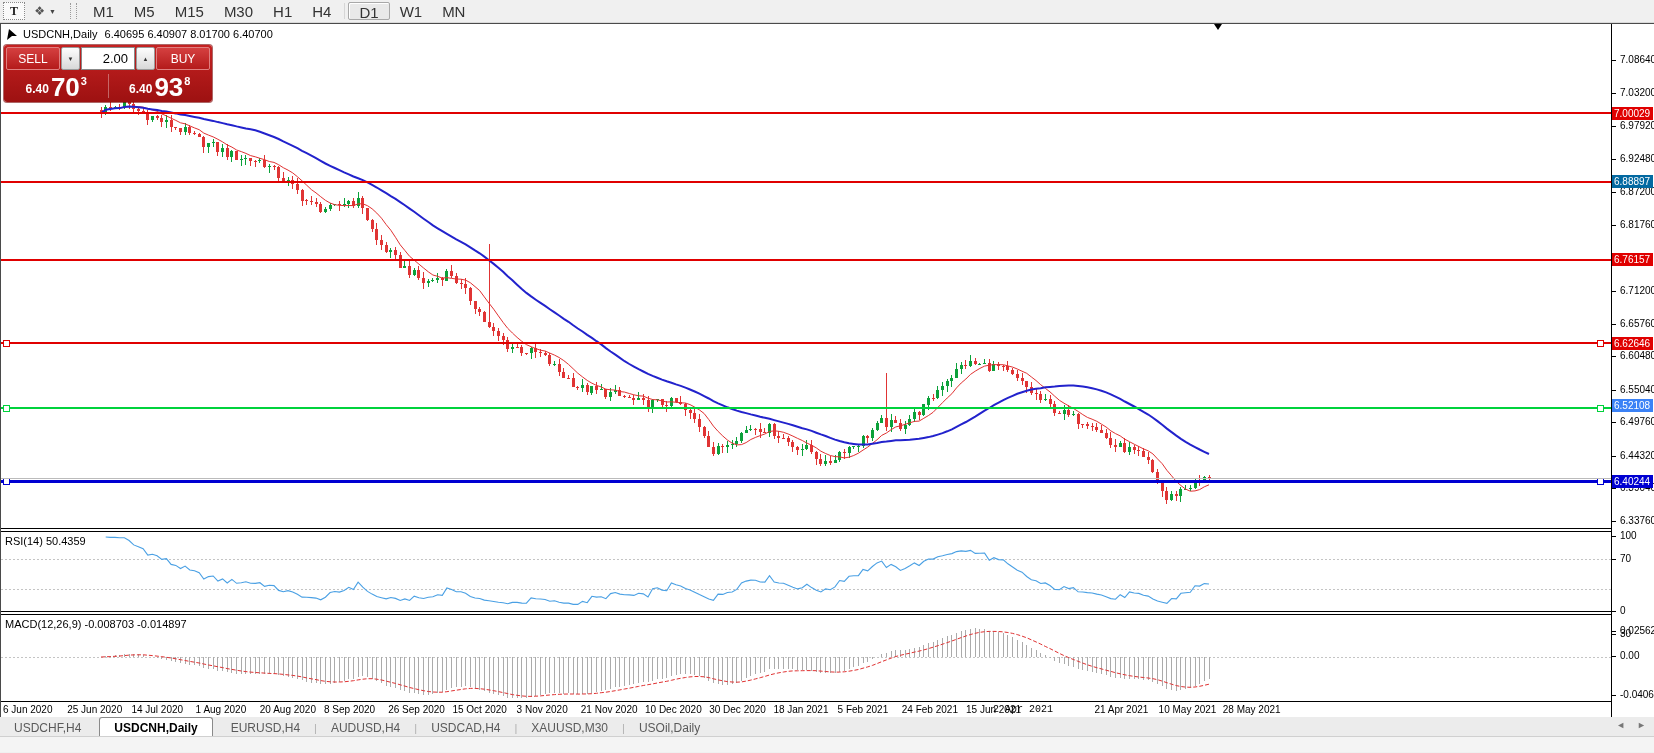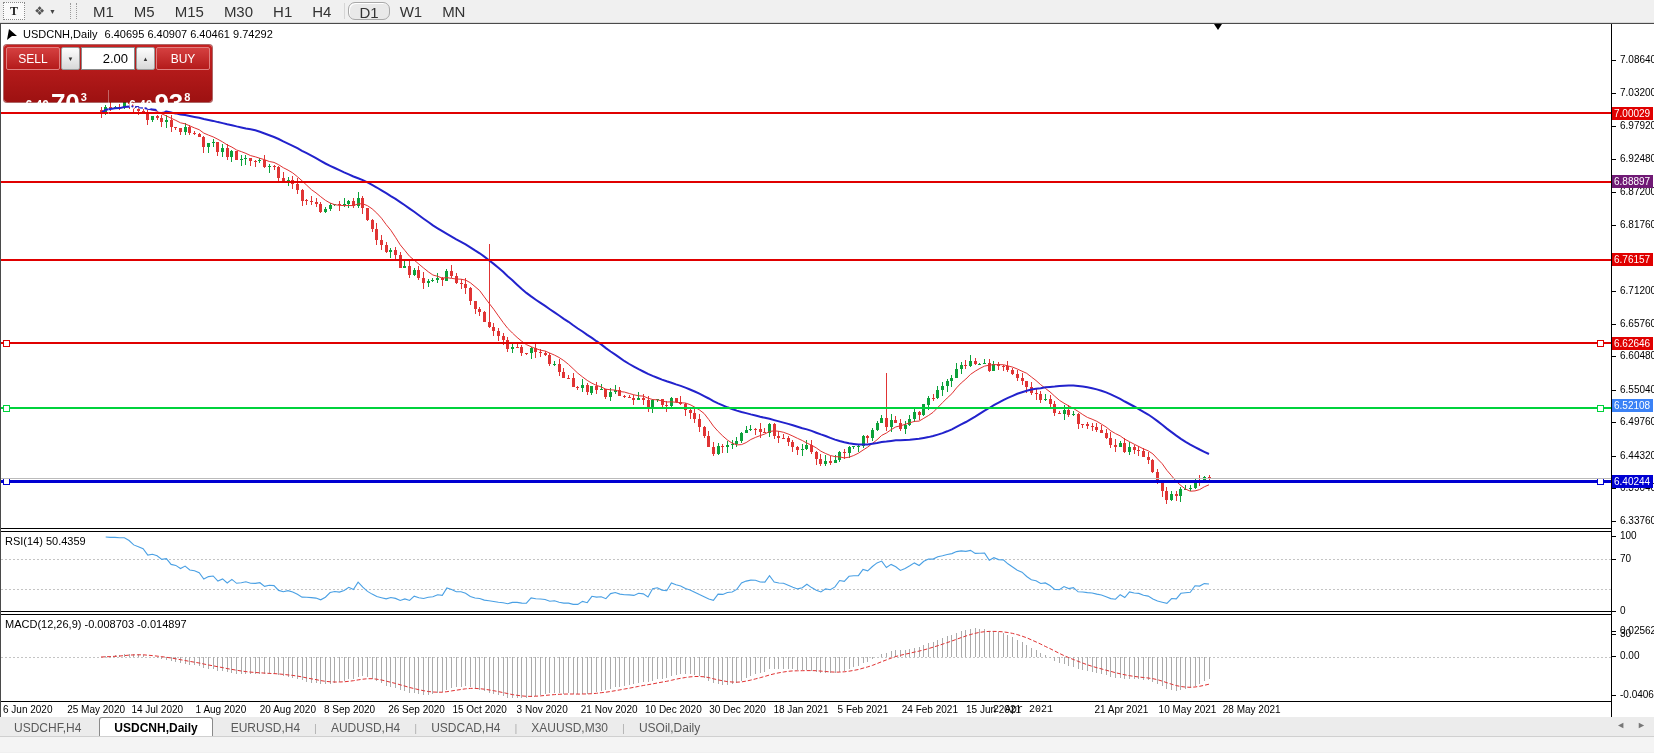--- a/index.html
+++ b/index.html
@@ -6,21 +6,21 @@
     font-family:"Liberation Sans",sans-serif;-webkit-font-smoothing:none;}
   
   #toolbar{height:23px;background:#f0f0f0;display:flex;align-items:center;border-bottom:1px solid #d9d9d9;box-sizing:border-box;}
   .tool-btn{height:18px;min-width:20px;display:flex;align-items:center;justify-content:center;
     font-size:12px;color:#222;margin-left:3px;box-sizing:border-box;cursor:default;}
   #t-tool{border:1px dotted #8a8a8a;background:#fafafa;width:22px;font-weight:bold;font-family:"Liberation Serif",serif;}
   #arrows-tool{width:34px;color:#555;}
   #arrows-tool .caret{font-size:7px;margin-left:4px;color:#444;}
   .gripper{width:5px;height:16px;margin:0 6px 0 8px;border-left:1px dotted #9a9a9a;border-right:1px dotted #9a9a9a;}
   .tf-btn{padding:2px 10px;font-size:15px;color:#333;height:18px;line-height:15px;box-sizing:border-box;}
-  .tf-btn.active{background:#e9e9e9;border:1px solid #a8a8a8;box-shadow:inset 1px 1px 0 #fff;border-radius:7px;}
+  .tf-btn.active{background:#e9e9e9;border:1px solid #a8a8a8;box-shadow:inset 1px 1px 0 #fff;border-radius:2px;}
   .tf-sep{width:1px;height:16px;background:#d6d6d6;margin:0 3px;}
   
   #window{position:relative;width:1654px;height:694px;background:#fff;border-top:1px solid #4a4a4a;
     border-left:1px solid #4a4a4a;box-sizing:border-box;border-bottom:1px solid #4a4a4a;}
   .pane{position:absolute;left:0;width:1610px;background:#fff;border-bottom:1px solid #000;box-sizing:border-box;overflow:hidden;}
   #pane-main{top:0;height:505px;}
   #pane-rsi{top:507px;height:81px;border-top:1px solid #000;}
   #pane-macd{top:590px;height:88px;border-top:1px solid #000;}
   #axis-col{position:absolute;left:1610px;top:0;width:43px;height:694px;background:#fff;border-left:1px solid #000;}
   .ptick{position:absolute;left:0;padding-left:8px;font-size:10px;color:#000;line-height:12px;white-space:nowrap;}
@@ -35,21 +35,21 @@
   #trade-panel{position:absolute;left:3px;top:21px;width:208px;height:57px;z-index:10;
     background:linear-gradient(#c52222,#9d1111);border-radius:3px;padding:2px;box-sizing:border-box;
     box-shadow:0 0 0 1px rgba(120,0,0,.6);}
   #tp-row1{display:flex;height:23px;align-items:stretch;}
   .tp-btn{flex:0 0 52px;background:linear-gradient(#d54040,#b41b1b);border:1px solid #e08080;border-radius:2px;
     color:#fff;font-size:12px;display:flex;align-items:center;justify-content:center;cursor:default;}
   .spin{flex:0 0 17px;background:linear-gradient(#fdfdfd,#d8d8d8);border:1px solid #9a9a9a;color:#333;
     font-size:6px;display:flex;align-items:center;justify-content:center;margin:0 1px;border-radius:2px;}
   #volume-input{flex:1;border:1px solid #888;font-size:13px;text-align:right;padding:0 6px 0 2px;min-width:0;
     font-family:"Liberation Sans",sans-serif;}
-  #tp-row2{display:flex;height:28px;margin-top:18px;}
+  #tp-row2{display:flex;height:28px;margin-top:2px;}
   .tp-price{flex:1;display:flex;align-items:flex-end;justify-content:center;color:#fff;padding-bottom:1px;}
   .tp-price .small{font-size:12px;font-weight:bold;margin:0 2px 3px 0;}
   .tp-price .big{font-size:26px;font-weight:bold;line-height:24px;}
   .tp-price .sup{font-size:11px;font-weight:bold;margin:0 0 12px 1px;}
   #tp-div{width:1px;background:rgba(255,255,255,.35);margin:2px 1px;}
   
   #date-axis{position:absolute;left:0;top:678px;width:1610px;height:16px;background:#fff;}
   .date-label{position:absolute;top:2px;font-size:10px;color:#000;white-space:nowrap;}
   
   #tab-bar{height:20px;background:#ececec;display:flex;align-items:flex-end;position:relative;border-bottom:1px solid #d0d0d0;box-sizing:border-box;}
@@ -87,21 +87,21 @@
 </div>
 
 <div id="window">
 
   <div id="pane-main" class="pane">
     <div id="chart-title">
       <svg width="11" height="11">
         <polygon points="0,11 2,0 10,7 5,7" fill="#000"></polygon>
       </svg>
       <span>USDCNH,Daily</span>
-      <span class="ohlc">6.40695 6.40907 6.40461 9.74292</span>
+      <span class="ohlc">6.40695 6.40907 8.01700 6.40700</span>
     </div>
     <div id="shift-marker"></div>
 
     <div id="trade-panel">
       <div id="tp-row1">
         <div class="tp-btn">SELL</div>
         <div class="spin">▼</div>
         <input id="volume-input" value="2.00" style="">
         <div class="spin">▲</div>
         <div class="tp-btn">BUY</div>
@@ -405,21 +405,21 @@
         <g shape-rendering="crispEdges">
      <line x1="0" x2="1610" y1="42" y2="42" stroke="#c4c4c4" stroke-dasharray="2,2"></line>
      <path d="M100.0,42V42.0M104.7,42V41.2M109.3,42V40.6M114.0,42V40.1M118.7,42V39.8M123.4,42V38.9M128.1,42V38.5M132.7,42V38.8M137.4,42V39.4M142.1,42V40.1M146.8,42V41.5M151.4,42V42.2M156.1,42V43.0M160.8,42V44.1M165.4,42V44.7M170.1,42V46.0M174.8,42V47.1M179.5,42V48.4M184.1,42V48.8M188.8,42V49.7M193.5,42V50.4M198.2,42V51.2M202.8,42V53.0M207.5,42V53.9M212.2,42V54.3M216.9,42V55.6M221.6,42V56.1M226.2,42V57.3M230.9,42V57.5M235.6,42V58.5M240.3,42V59.0M244.9,42V59.0M249.6,42V59.2M254.3,42V59.2M258.9,42V58.9M263.6,42V59.4M268.3,42V59.4M273.0,42V59.3M277.6,42V60.3M282.3,42V61.4M287.0,42V61.9M291.7,42V62.5M296.4,42V63.6M301.0,42V65.4M305.7,42V66.6M310.4,42V67.5M315.0,42V68.1M319.7,42V69.2M324.4,42V69.4M329.1,42V68.8M333.8,42V67.8M338.4,42V67.0M343.1,42V65.9M347.8,42V64.3M352.4,42V63.5M357.1,42V61.6M361.8,42V61.2M366.5,42V62.1M371.1,42V63.7M375.8,42V66.0M380.5,42V68.2M385.2,42V70.6M389.8,42V71.8M394.5,42V73.1M399.2,42V75.2M403.9,42V76.3M408.6,42V78.0M413.2,42V78.2M417.9,42V78.9M422.6,42V79.7M427.3,42V79.7M431.9,42V79.1M436.6,42V78.0M441.3,42V77.0M445.9,42V74.7M450.6,42V73.1M455.3,42V72.3M460.0,42V71.5M464.6,42V71.0M469.3,42V72.0M474.0,42V73.4M478.7,42V74.5M483.3,42V76.2M488.0,42V77.7M492.7,42V79.1M497.4,42V80.4M502.1,42V81.4M506.7,42V82.9M511.4,42V83.3M516.1,42V83.2M520.8,42V83.3M525.4,42V83.0M530.1,42V81.6M534.8,42V80.6M539.5,42V79.5M544.1,42V78.5M548.8,42V78.4M553.5,42V77.8M558.1,42V78.0M562.8,42V78.5M567.5,42V78.4M572.2,42V79.1M576.8,42V79.3M581.5,42V78.7M586.2,42V78.7M590.9,42V77.6M595.5,42V76.7M600.2,42V75.5M604.9,42V75.2M609.6,42V73.9M614.3,42V72.4M618.9,42V71.5M623.6,42V70.6M628.3,42V69.7M632.9,42V68.9M637.6,42V67.7M642.3,42V66.8M647.0,42V66.8M651.6,42V65.5M656.3,42V64.2M661.0,42V63.6M665.7,42V63.0M670.4,42V61.3M675.0,42V60.2M679.7,42V59.4M684.4,42V59.3M689.0,42V59.4M693.7,42V60.1M698.4,42V61.4M703.1,42V63.3M707.8,42V65.8M712.4,42V68.4M717.1,42V69.2M721.8,42V69.7M726.4,42V69.5M731.1,42V68.9M735.8,42V67.8M740.5,42V65.6M745.1,42V63.3M749.8,42V61.0M754.5,42V59.1M759.2,42V57.7M763.9,42V56.5M768.5,42V54.4M773.2,42V54.0M777.9,42V53.8M782.5,42V53.6M787.2,42V53.8M791.9,42V54.3M796.6,42V55.1M801.3,42V55.4M805.9,42V55.0M810.6,42V55.5M815.3,42V56.5M819.9,42V57.7M824.6,42V58.1M829.3,42V58.4M834.0,42V58.1M838.6,42V56.7M843.3,42V55.7M848.0,42V53.9M852.7,42V52.2M857.4,42V50.7M862.0,42V48.4M866.7,42V46.6M871.4,42V44.3M876.0,42V41.5M880.7,42V38.8M885.4,42V37.7M890.1,42V36.0M894.8,42V35.2M899.4,42V35.3M904.1,42V35.0M908.8,42V34.1M913.4,42V32.6M918.1,42V32.0M922.8,42V30.3M927.5,42V28.2M932.1,42V26.8M936.8,42V24.8M941.5,42V23.1M946.2,42V21.3M950.9,42V19.7M955.5,42V17.5M960.2,42V15.7M964.9,42V14.7M969.5,42V13.5M974.2,42V13.4M978.9,42V13.5M983.6,42V13.9M988.3,42V15.5M992.9,42V16.1M997.6,42V17.2M1002.3,42V18.3M1006.9,42V20.0M1011.6,42V22.1M1016.3,42V24.5M1021.0,42V26.8M1025.7,42V29.6M1030.3,42V32.7M1035.0,42V35.4M1039.7,42V38.2M1044.3,42V40.3M1049.0,42V42.7M1053.7,42V45.6M1058.4,42V48.0M1063.0,42V49.3M1067.7,42V50.9M1072.4,42V51.9M1077.1,42V53.8M1081.8,42V55.2M1086.4,42V56.4M1091.1,42V57.3M1095.8,42V58.2M1100.4,42V59.0M1105.1,42V60.1M1109.8,42V61.6M1114.5,42V62.8M1119.2,42V63.0M1123.8,42V64.1M1128.5,42V64.1M1133.2,42V64.2M1137.8,42V64.2M1142.5,42V64.6M1147.2,42V65.0M1151.9,42V66.6M1156.5,42V68.9M1161.2,42V71.4M1165.9,42V74.2M1170.6,42V75.3M1175.3,42V76.0M1179.9,42V75.3M1184.6,42V74.3M1189.3,42V73.1M1194.0,42V70.8M1198.6,42V68.7M1203.3,42V66.4M1208.0,42V64.4" stroke="#ABABAB" fill="none"></path>
    </g>
    <polyline points="100.0,42.0 104.7,41.8 109.3,41.6 114.0,41.3 118.7,41.0 123.4,40.6 128.1,40.1 132.7,39.9 137.4,39.8 142.1,39.8 146.8,40.2 151.4,40.6 156.1,41.1 160.8,41.7 165.4,42.3 170.1,43.0 174.8,43.8 179.5,44.7 184.1,45.5 188.8,46.4 193.5,47.2 198.2,48.0 202.8,49.0 207.5,50.0 212.2,50.8 216.9,51.8 221.6,52.6 226.2,53.6 230.9,54.4 235.6,55.2 240.3,56.0 244.9,56.6 249.6,57.1 254.3,57.5 258.9,57.8 263.6,58.1 268.3,58.4 273.0,58.6 277.6,58.9 282.3,59.4 287.0,59.9 291.7,60.4 296.4,61.1 301.0,61.9 305.7,62.9 310.4,63.8 315.0,64.6 319.7,65.6 324.4,66.3 329.1,66.8 333.8,67.0 338.4,67.0 343.1,66.8 347.8,66.3 352.4,65.7 357.1,64.9 361.8,64.2 366.5,63.7 371.1,63.7 375.8,64.2 380.5,65.0 385.2,66.1 389.8,67.3 394.5,68.4 399.2,69.8 403.9,71.1 408.6,72.5 413.2,73.6 417.9,74.7 422.6,75.7 427.3,76.5 431.9,77.0 436.6,77.2 441.3,77.2 445.9,76.7 450.6,75.9 455.3,75.2 460.0,74.5 464.6,73.8 469.3,73.4 474.0,73.4 478.7,73.7 483.3,74.2 488.0,74.9 492.7,75.7 497.4,76.6 502.1,77.6 506.7,78.6 511.4,79.6 516.1,80.3 520.8,80.9 525.4,81.3 530.1,81.4 534.8,81.2 539.5,80.9 544.1,80.4 548.8,80.0 553.5,79.6 558.1,79.3 562.8,79.1 567.5,79.0 572.2,79.0 576.8,79.1 581.5,79.0 586.2,78.9 590.9,78.7 595.5,78.3 600.2,77.7 604.9,77.2 609.6,76.5 614.3,75.7 618.9,74.9 623.6,74.0 628.3,73.2 632.9,72.3 637.6,71.4 642.3,70.5 647.0,69.7 651.6,68.9 656.3,68.0 661.0,67.1 665.7,66.3 670.4,65.3 675.0,64.2 679.7,63.3 684.4,62.5 689.0,61.9 693.7,61.5 698.4,61.5 703.1,61.8 707.8,62.6 712.4,63.8 717.1,64.9 721.8,65.8 726.4,66.6 731.1,67.0 735.8,67.2 740.5,66.9 745.1,66.1 749.8,65.1 754.5,63.9 759.2,62.7 763.9,61.4 768.5,60.0 773.2,58.8 777.9,57.8 782.5,57.0 787.2,56.3 791.9,55.9 796.6,55.8 801.3,55.7 805.9,55.6 810.6,55.6 815.3,55.7 819.9,56.1 824.6,56.5 829.3,56.9 834.0,57.1 838.6,57.1 843.3,56.8 848.0,56.2 852.7,55.4 857.4,54.5 862.0,53.2 866.7,51.9 871.4,50.4 876.0,48.6 880.7,46.7 885.4,44.9 890.1,43.1 894.8,41.5 899.4,40.3 904.1,39.2 908.8,38.2 913.4,37.1 918.1,36.1 922.8,34.9 927.5,33.6 932.1,32.2 936.8,30.7 941.5,29.2 946.2,27.6 950.9,26.0 955.5,24.3 960.2,22.6 964.9,21.0 969.5,19.5 974.2,18.3 978.9,17.3 983.6,16.7 988.3,16.4 992.9,16.4 997.6,16.5 1002.3,16.9 1006.9,17.5 1011.6,18.4 1016.3,19.6 1021.0,21.1 1025.7,22.8 1030.3,24.8 1035.0,26.9 1039.7,29.1 1044.3,31.4 1049.0,33.6 1053.7,36.0 1058.4,38.4 1063.0,40.6 1067.7,42.6 1072.4,44.5 1077.1,46.3 1081.8,48.1 1086.4,49.8 1091.1,51.3 1095.8,52.7 1100.4,53.9 1105.1,55.2 1109.8,56.4 1114.5,57.7 1119.2,58.8 1123.8,59.8 1128.5,60.7 1133.2,61.4 1137.8,62.0 1142.5,62.5 1147.2,63.0 1151.9,63.7 1156.5,64.7 1161.2,66.1 1165.9,67.7 1170.6,69.2 1175.3,70.6 1179.9,71.5 1184.6,72.1 1189.3,72.3 1194.0,72.0 1198.6,71.3 1203.3,70.3 1208.0,69.2 " fill="none" stroke="#E03232" stroke-width="1" stroke-dasharray="4,2"></polyline>
       </svg>
   </div>
 
   <div id="date-axis">
       <div class="date-label" style="left: 2px;">6 Jun 2020</div>
-      <div class="date-label" style="left: 66.2px;">25 May 2020</div>
+      <div class="date-label" style="left: 66.2px;">25 Jun 2020</div>
       <div class="date-label" style="left: 130.4px;">14 Jul 2020</div>
       <div class="date-label" style="left: 194.6px;">1 Aug 2020</div>
       <div class="date-label" style="left: 258.8px;">20 Aug 2020</div>
       <div class="date-label" style="left: 323px;">8 Sep 2020</div>
       <div class="date-label" style="left: 387.2px;">26 Sep 2020</div>
       <div class="date-label" style="left: 451.4px;">15 Oct 2020</div>
       <div class="date-label" style="left: 515.6px;">3 Nov 2020</div>
       <div class="date-label" style="left: 579.8px;">21 Nov 2020</div>
       <div class="date-label" style="left: 644px;">10 Dec 2020</div>
       <div class="date-label" style="left: 708.2px;">30 Dec 2020</div>
@@ -441,21 +441,21 @@
       <div class="ptick" style="top: 195.487px;">6.81760</div>
       <div class="ptick" style="top: 260.5px;">6.71200</div>
       <div class="ptick" style="top: 293.991px;">6.65760</div>
       <div class="ptick" style="top: 326.498px;">6.60480</div>
       <div class="ptick" style="top: 359.989px;">6.55040</div>
       <div class="ptick" style="top: 392.496px;">6.49760</div>
       <div class="ptick" style="top: 425.987px;">6.44320</div>
       <div class="ptick" style="top: 458.494px;">6.39040</div>
       <div class="ptick" style="top: 491px;">6.33760</div>
       <div class="plabel" style="top: 82.5138px; background: rgb(224, 0, 0);">7.00029</div>
-      <div class="plabel" style="top: 151.048px; background: #701a75;">6.88897</div>
+      <div class="plabel" style="top: 151.048px; background: #0369a1;">6.88897</div>
       <div class="plabel" style="top: 229.482px; background: rgb(224, 0, 0);">6.76157</div>
       <div class="plabel" style="top: 312.663px; background: rgb(224, 0, 0);">6.62646</div>
       <div class="plabel" style="top: 375px; background: #3b82f6;">6.52108</div>
       <div class="plabel" style="top: 450.581px; background: rgb(0, 0, 210);">6.40244</div>
       <div class="ptick" style="top: 506px; text-align: right;">100</div>
       <div class="ptick" style="top: 528.5px;">70</div>
       <div class="ptick" style="top: 558.5px; margin-top: 45px;">30</div>
       <div class="ptick" style="top: 581px;">0</div>
       <div class="ptick" style="top: 601.453px;">0.025623</div>
       <div class="ptick" style="top: 626px;">0.00</div>

